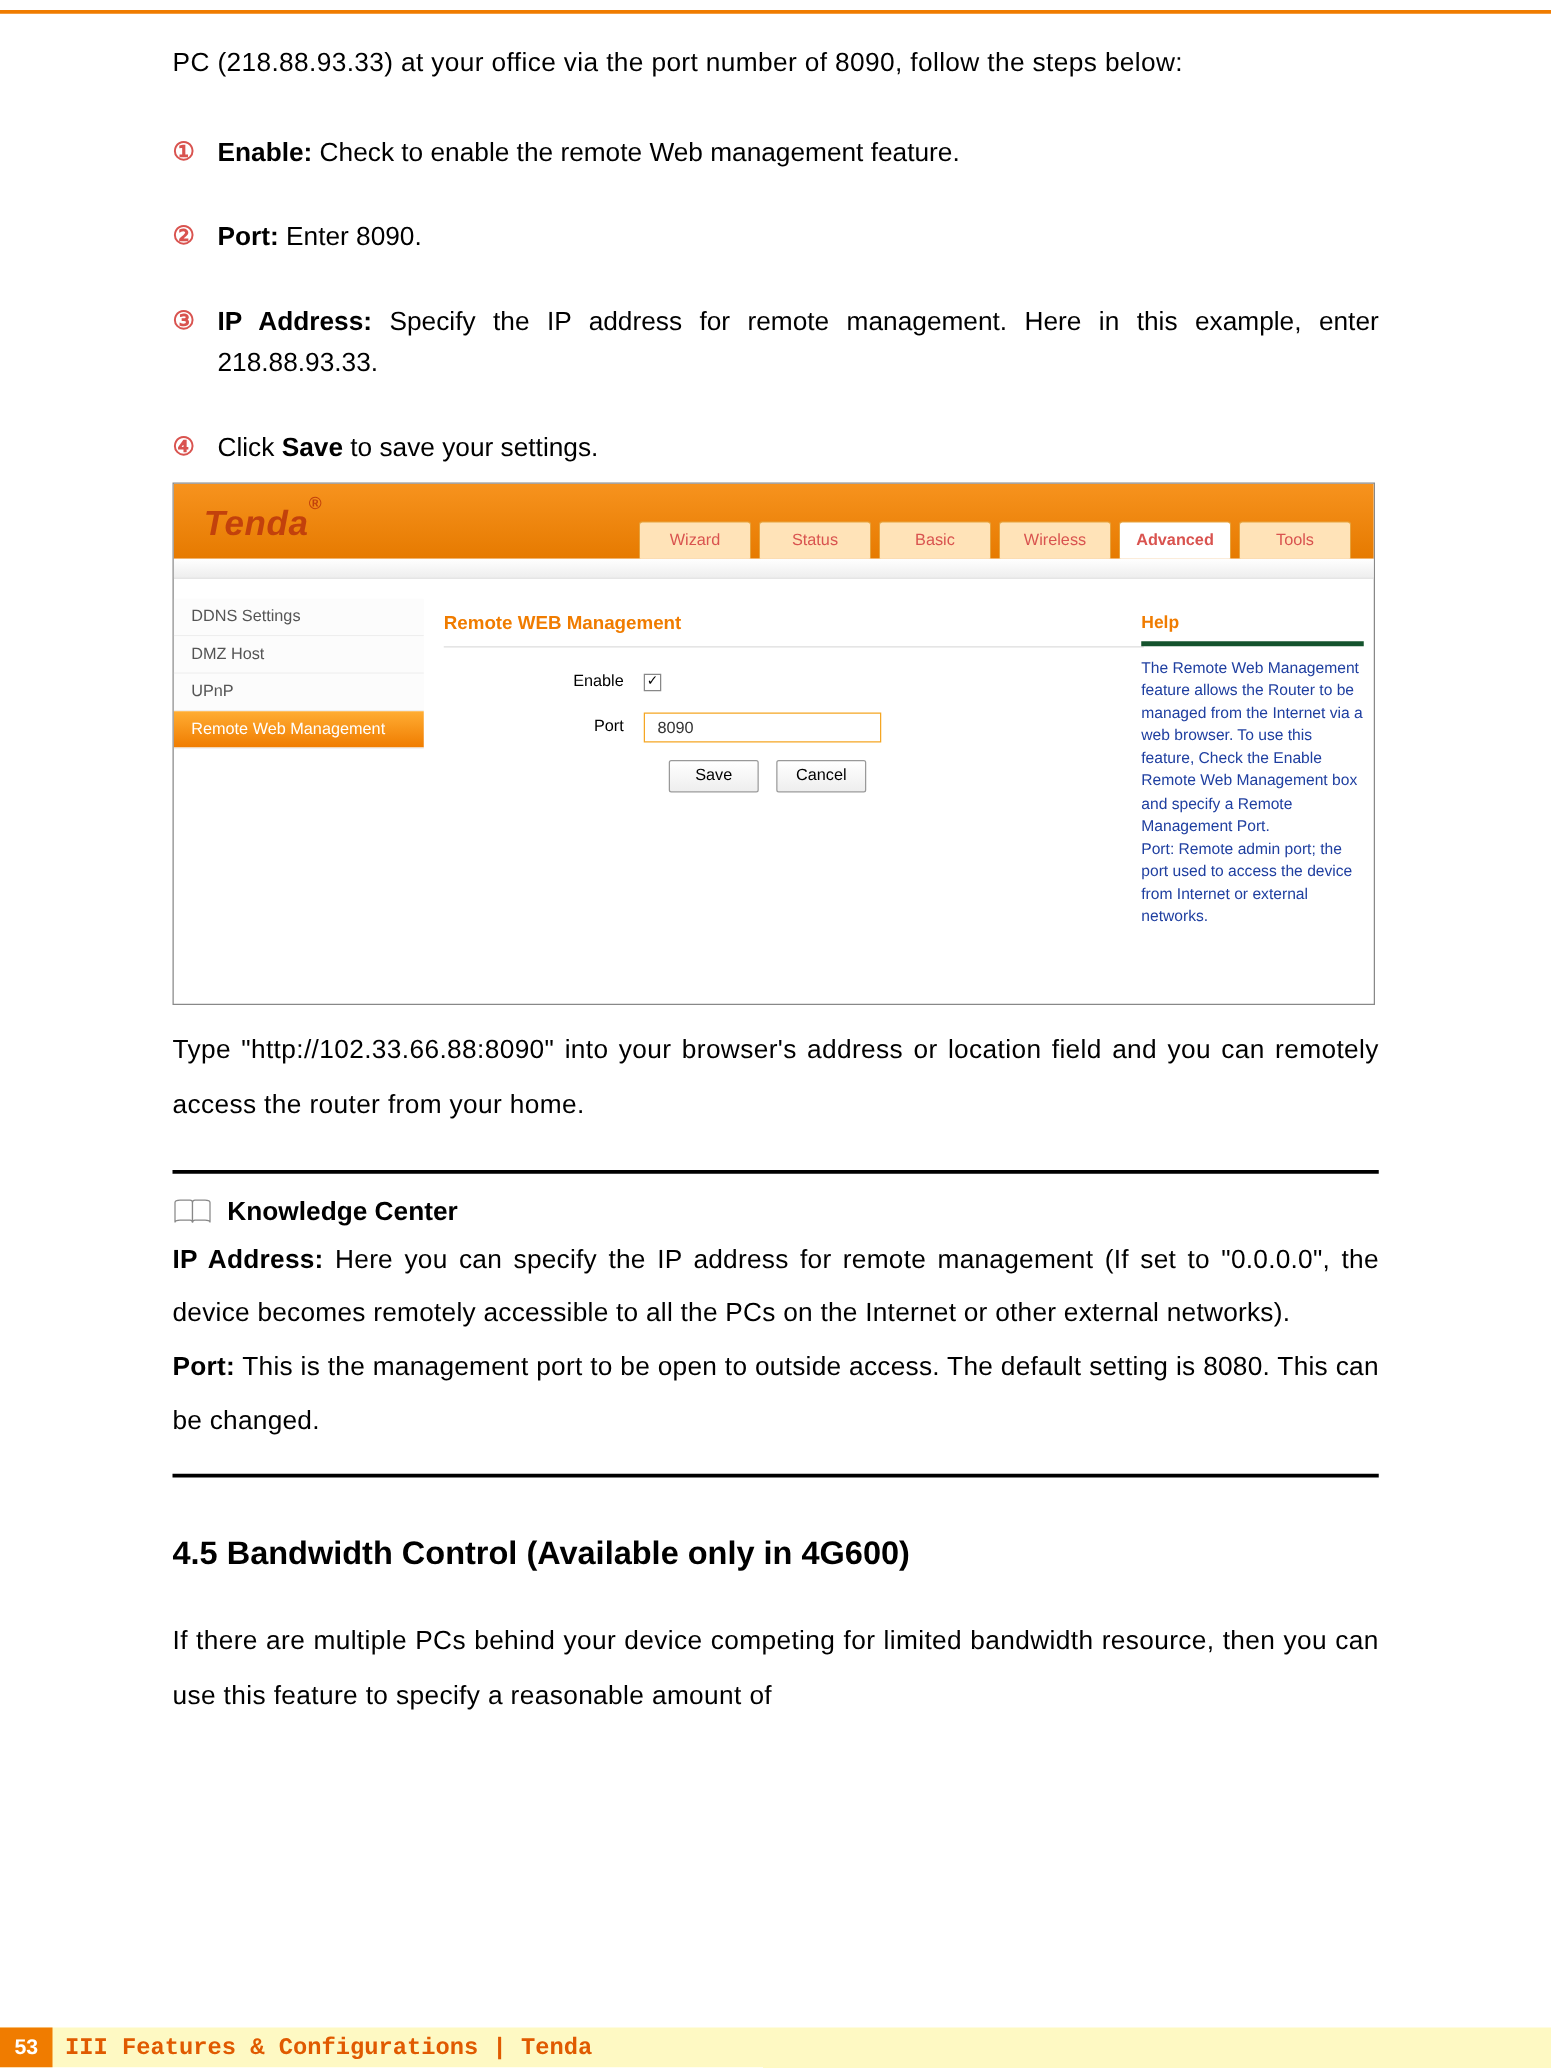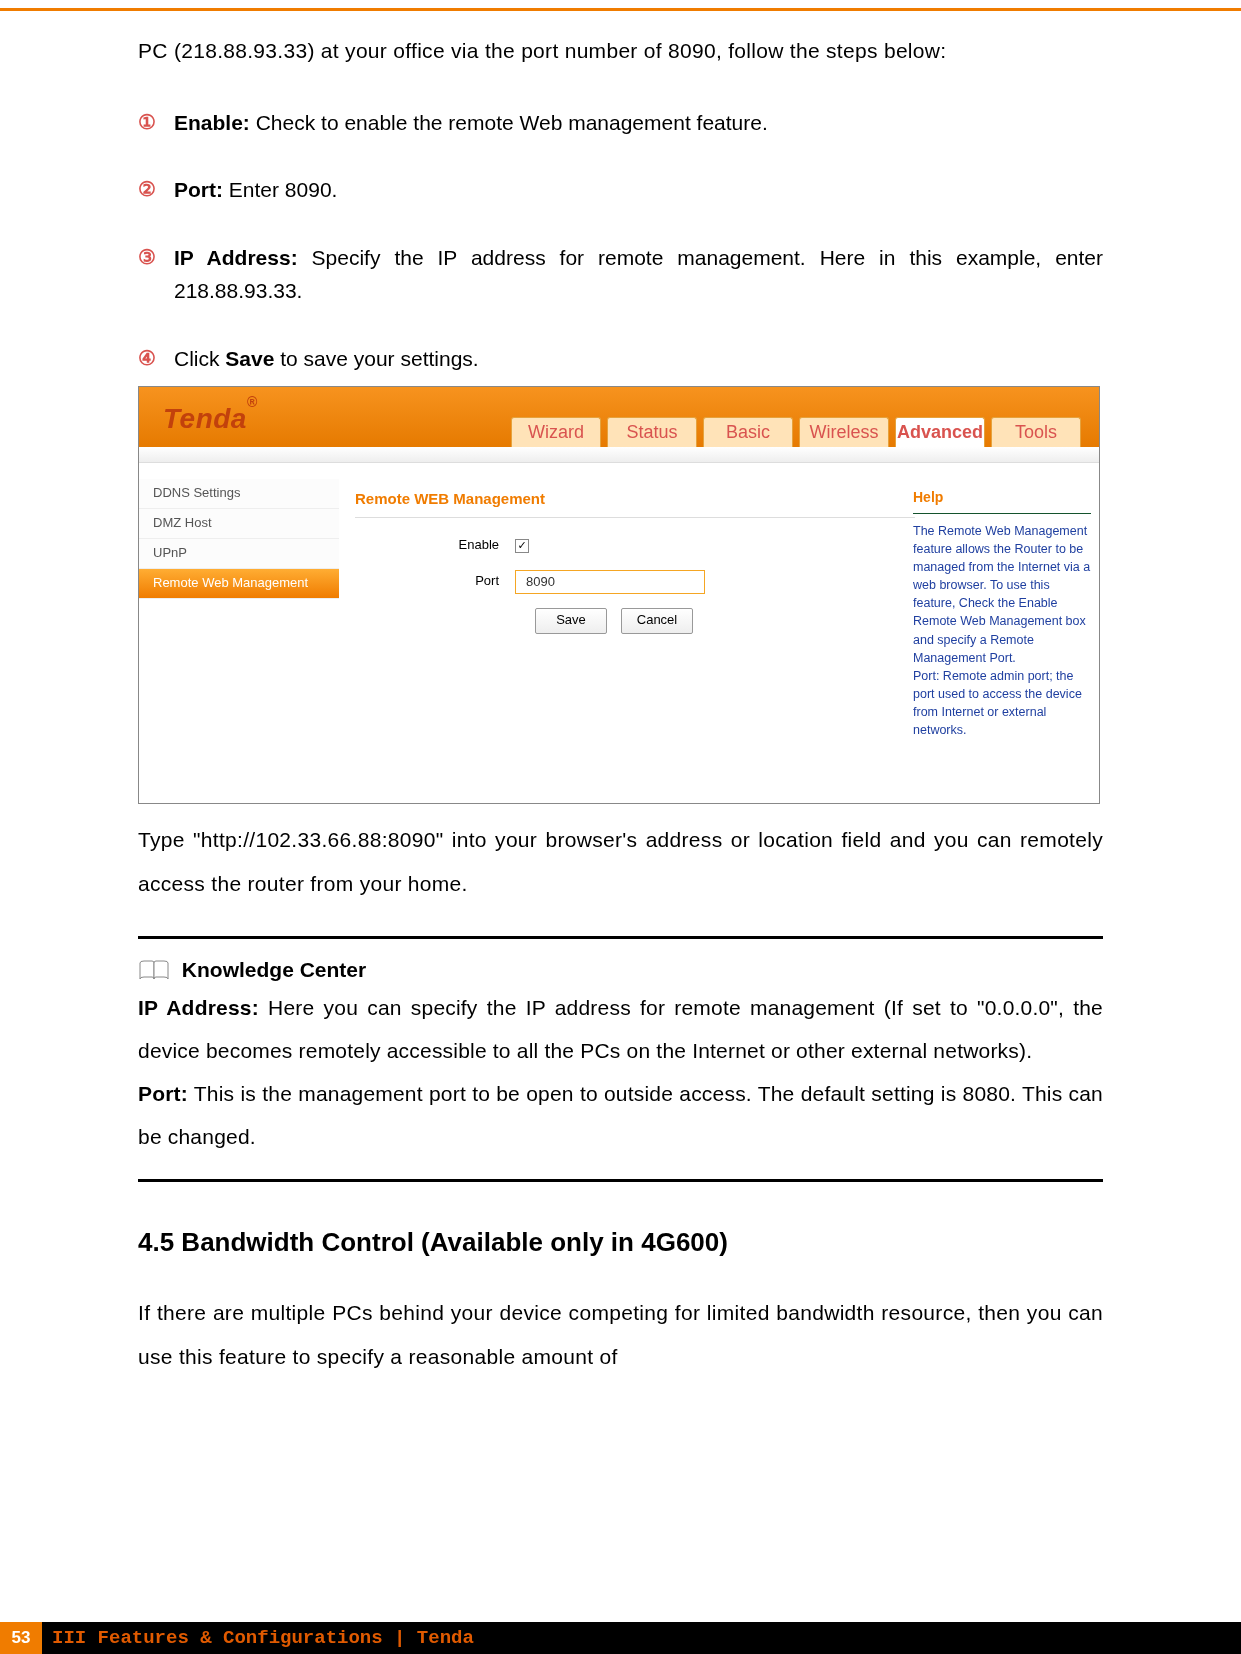--- a/index.html
+++ b/index.html
@@ -40,21 +40,21 @@
     position: absolute; left: 24px; top: 10px; color: #c2410c; font-style: italic;
     font-weight: 700; font-size: 28px; letter-spacing: .5px;
   }
   .ss-logo sup { font-size: 14px; font-style: normal; position: relative; top: -10px; }
   .ss-tabs {
     position: absolute; left: 372px; top: 30px; height: 30px; display: flex; gap: 6px;
   }
   .ss-tab {
     width: 90px; height: 30px; background: #ffe3b8; border: 1px solid #e6a23c;
     border-bottom: none; border-radius: 3px 3px 0 0; color: #d9534f;
-    font-size: 18px; display: flex; align-items: center; justify-content: center;
+    font-size: 13px; display: flex; align-items: center; justify-content: center;
   }
   .ss-tab.active { background: #fff; color: #d9534f; font-weight: 700; }
   .ss-subbar {
     position: absolute; left: 0; top: 60px; width: 100%; height: 16px;
     background: linear-gradient(#fff, #eee);
     border-bottom: 1px solid #ddd;
   }
   .ss-sidebar {
     position: absolute; left: 0; top: 92px; width: 200px;
   }
@@ -84,34 +84,34 @@
   .ss-btns { display: flex; gap: 14px; margin-left: 180px; margin-top: 8px; }
   .ss-btn {
     width: 72px; height: 26px; border: 1px solid #999; background: linear-gradient(#fff,#eee);
     font-size: 13px; display: flex; align-items: center; justify-content: center; border-radius: 2px;
   }
   .ss-help {
     position: absolute; right: 8px; top: 100px; width: 178px; font-size: 12.5px;
     color: #1f3fa0; line-height: 1.45;
   }
   .ss-help-title { color: #f07c00; font-weight: 700; font-size: 14px;
-                   border-bottom: 1px solid #14532d; padding-bottom: 6px; margin-bottom: 8px; }
+                   border-bottom: 4px solid #14532d; padding-bottom: 6px; margin-bottom: 8px; }
   .hr-thick { height: 3px; background: #000; margin: 30px 0 14px; }
   .hr-thick2 { height: 3px; background: #000; margin: 20px 0 40px; }
   .book-icon {
     display: inline-block; width: 32px; height: 24px; vertical-align: middle; margin-right: 6px;
   }
   .kc-line { font-size: 21px; }
   .kc-body { font-size: 21px; line-height: 2.05; text-align: justify; letter-spacing: .2px; }
   .section-h {
     font-size: 26px; font-weight: 700; margin: 30px 0 28px;
   }
   .footer {
     position: absolute; left: 0; bottom: 0; width: 1241px; height: 32px;
-    background: #000000; display: flex; align-items: center;
+    background: #fef9c3; display: flex; align-items: center;
   }
   .footer .pg {
     width: 42px; height: 32px; background: #f07c00; color: #fff;
     display: flex; align-items: center; justify-content: center; font-weight: 700;
     font-size: 17px;
   }
   .footer .ft {
     margin-left: 10px; color: #e05a00;
     font-family: Liberation Mono, monospace;
     font-size: 19px; font-weight: 700;

